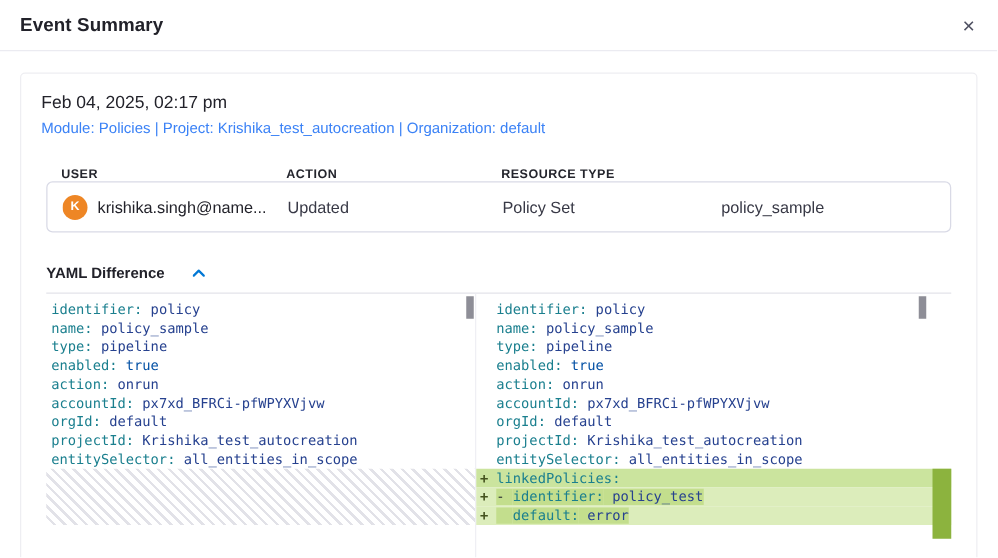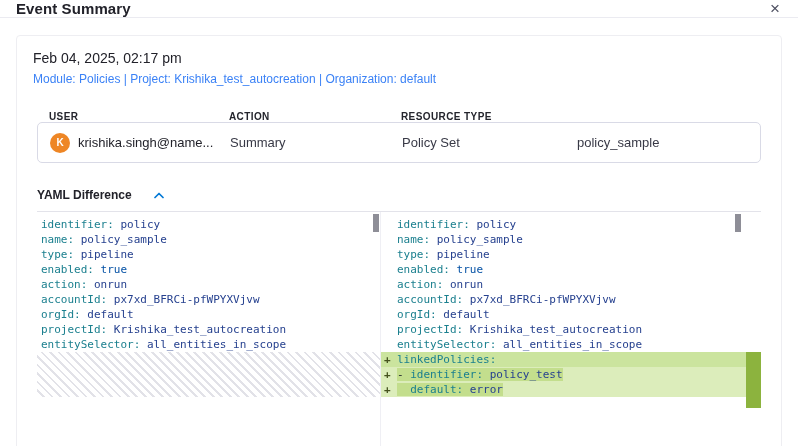--- a/index.html
+++ b/index.html
@@ -1,20 +1,20 @@
 <!DOCTYPE html>
 <html style="--accent-blue: #0278D5; --avatar-orange: #EE8625; --yaml-key: #1A7F8E; --yaml-value: #26418F; --yaml-bool: #0451A5; --diff-line-bg: #DCEDBB; --diff-char-bg: #C3DE8D; --diff-full-bg: #CBE49E; --ruler-green: #8CB33E;"><head>
 <meta charset="utf-8">
 <style>
   *{box-sizing:border-box;margin:0;padding:0}
   html,body{width:798px;height:446px;overflow:hidden;background:#fff;
     font-family:"Liberation Sans","DejaVu Sans",sans-serif;color:#22222a}
   .screen{position:relative;width:798px;height:446px;overflow:hidden;background:#fff}
 
-  .modal-header{height:18px;display:flex;align-items:center;padding:0 16px;border-bottom:1px solid #ebebf1}
+  .modal-header{height:41px;display:flex;align-items:center;padding:0 16px;border-bottom:1px solid #ebebf1}
   .modal-header h1{font-size:15px;font-weight:700;letter-spacing:.1px}
   .close-btn{margin-left:auto;background:none;border:none;font-size:17px;color:#4f5162;cursor:pointer;line-height:1;padding:2px}
 
   .card{margin:17px 16px 0;border:1px solid #eeeef2;border-radius:4px;padding:14px 16px;height:560px;background:#fff}
   .timestamp{font-size:14px;font-weight:400}
   .meta{font-size:12px;color:#3b82f6;margin-top:6px}
 
   .grid4{display:grid;grid-template-columns:180px 172px 175px 1fr;align-items:center}
   .table-head{margin:25px 4px 0;padding:0 12px;font-size:10px;font-weight:700;letter-spacing:.4px;color:#24252d}
   .table-row{margin:0 4px;padding:0 12px;height:41px;border:1px solid #d9dae6;border-radius:5px;font-size:13px;color:#383946;background:#fff}
@@ -70,21 +70,21 @@
       <span>USER</span>
       <span>ACTION</span>
       <span>RESOURCE TYPE</span>
     </div>
 
     <div class="table-row grid4">
       <div class="user-cell">
         <span class="avatar">K</span>
         <span>krishika.singh@name...</span>
       </div>
-      <div>Summary</div>
+      <div>Updated</div>
       <div>Policy Set</div>
       <div>policy_sample</div>
     </div>
 
     <div class="yaml-label">
       <span>YAML Difference</span>
       <svg width="10" height="7" viewBox="0 0 10 7">
         <path d="M1 5.5 L5 1.5 L9 5.5" fill="none" stroke="#0278D5" stroke-width="1.7" stroke-linecap="round" stroke-linejoin="round"></path>
       </svg>
     </div>

